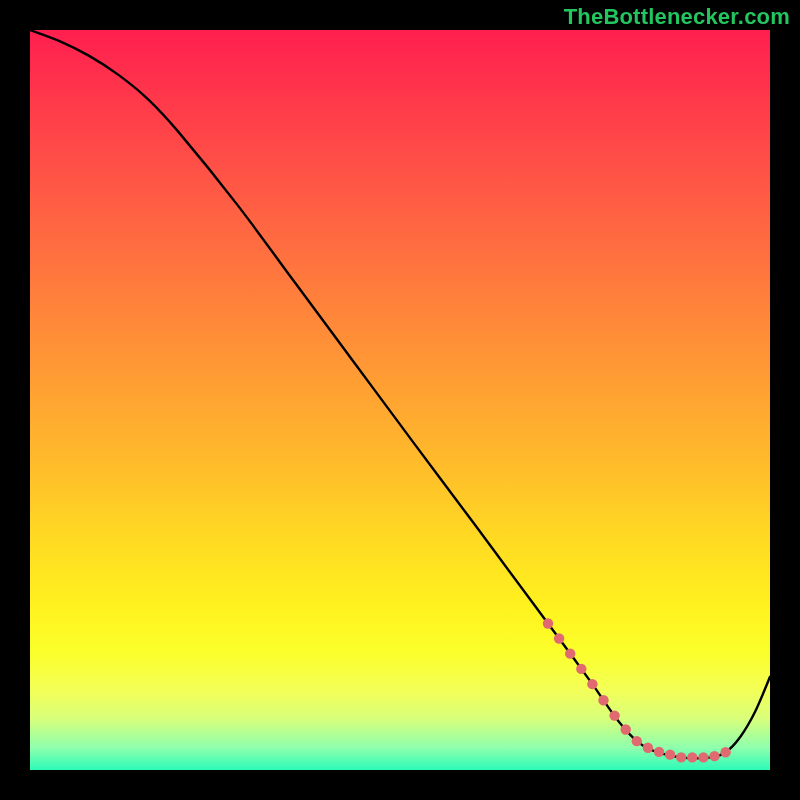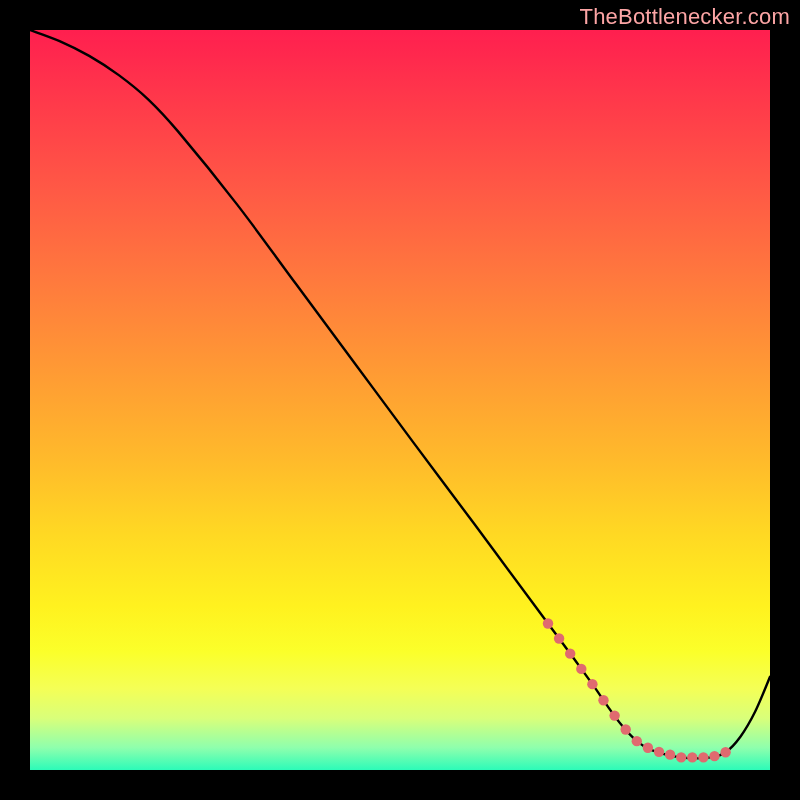--- a/index.html
+++ b/index.html
@@ -9,23 +9,23 @@
     width: 800px;
     height: 800px;
     background: #000;
   }
   .watermark {
     position: absolute;
     top: 4px;
     right: 10px;
     font-family: Arial, Helvetica, sans-serif;
     font-size: 22px;
-    color: #fca5a5;
+    color: #22c55e;
     letter-spacing: 0.2px;
-    font-weight: 400;
+    font-weight: 700;
   }
   .plot-area {
     position: absolute;
     left: 30px;
     top: 30px;
     width: 740px;
     height: 740px;
     overflow: hidden;
   }
   .gradient {

